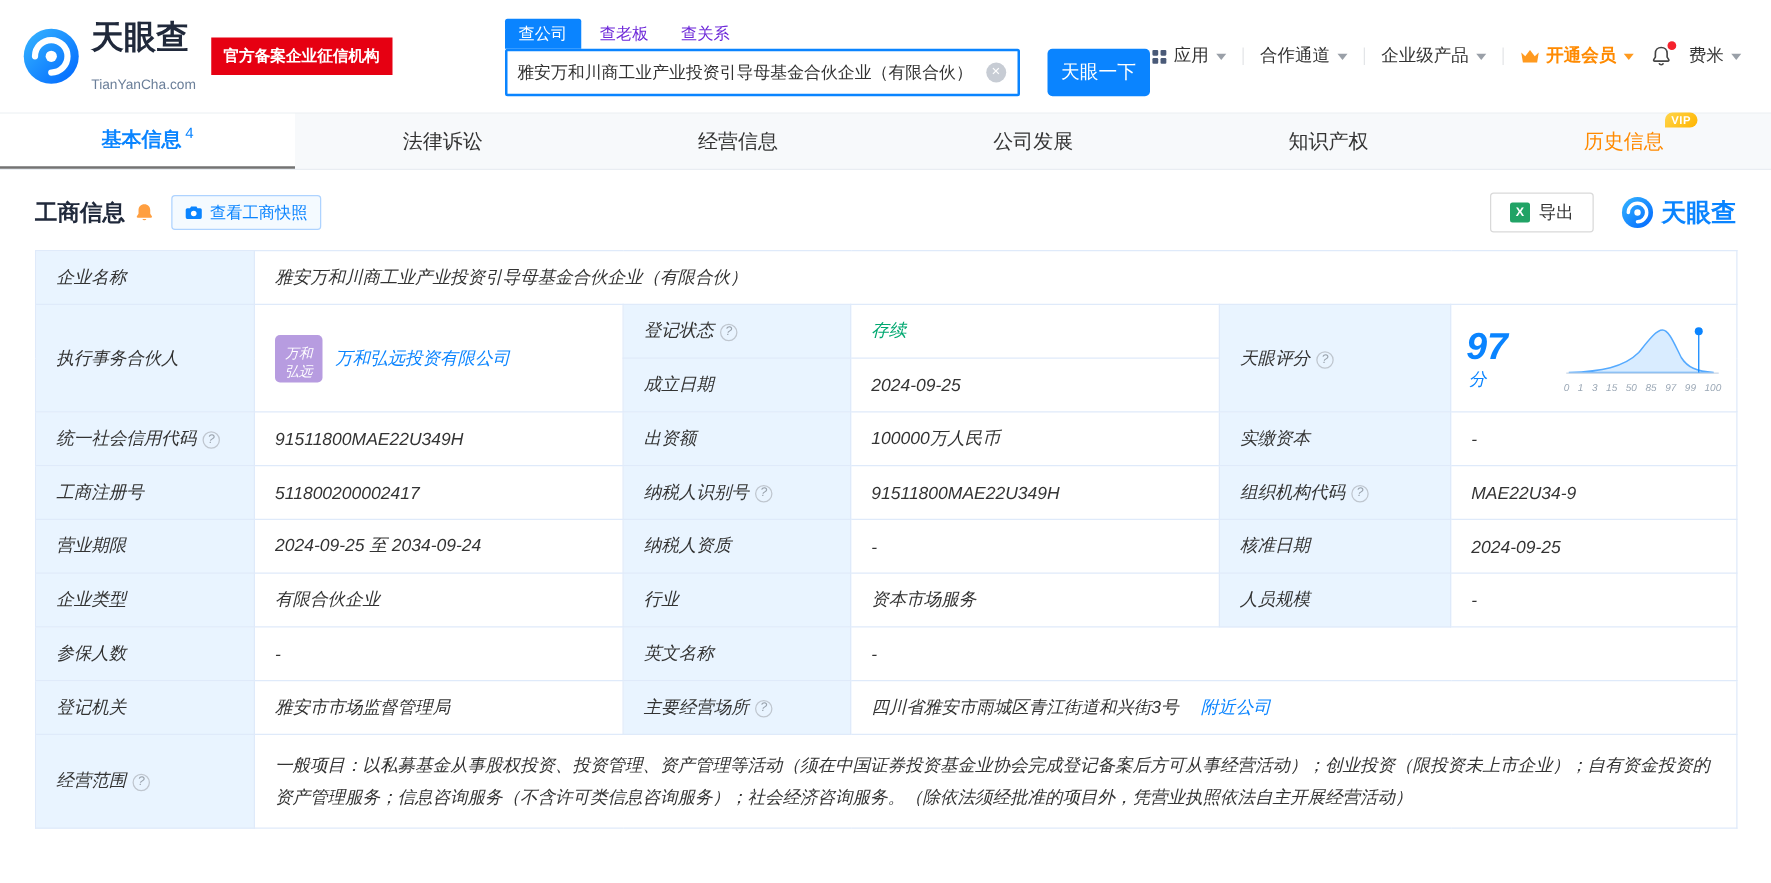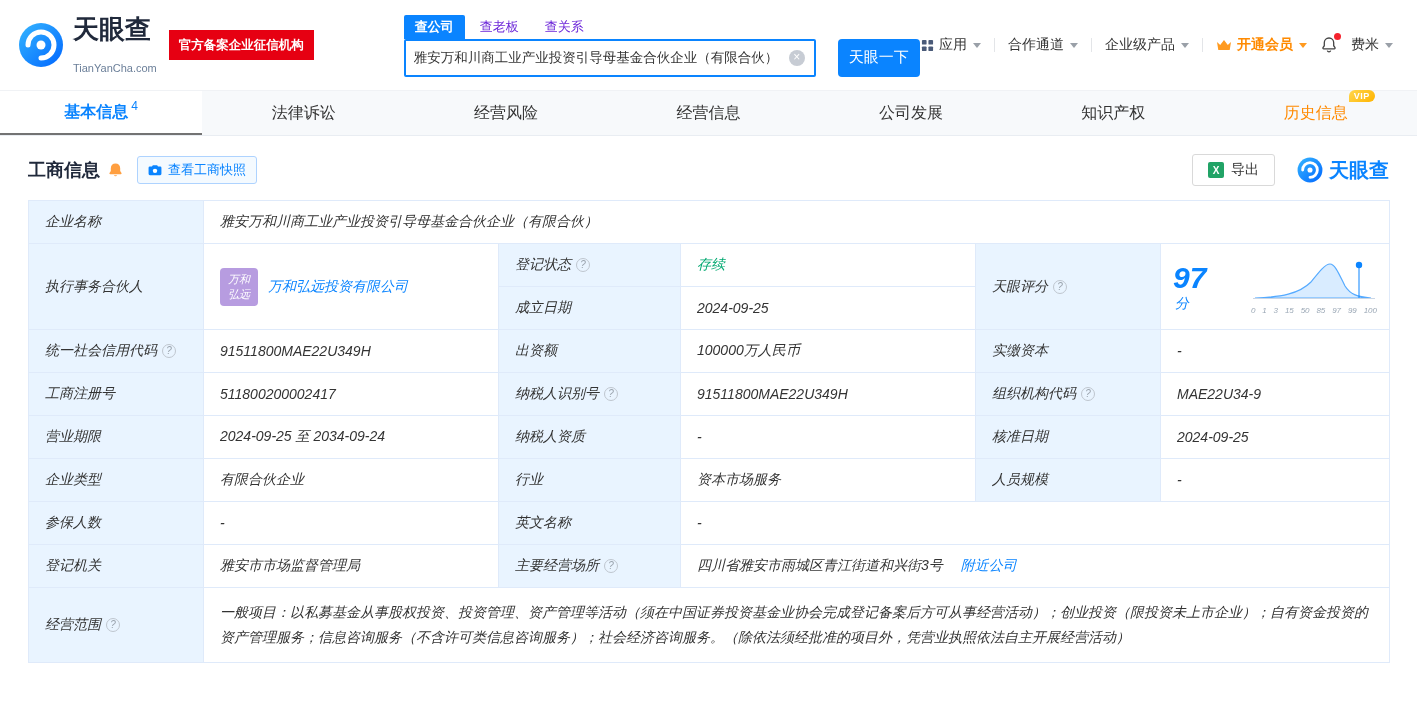--- a/index.html
+++ b/index.html
@@ -12,21 +12,21 @@
   
   .topbar { display:flex; align-items:center; height:90px; padding:0 18px; }
   .logo { display:flex; align-items:center; gap:9px; cursor:pointer; }
   .logo-title { font-size:26px; font-weight:bold; color:#20293b; line-height:1.05; }
   .logo-domain { font-size:11px; color:#6b7f99; margin-top:18px; }
   .gov-badge { margin-left:12px; background:#e60012; color:#fff; font-size:12.5px; line-height:1.65; padding:5px 10px; text-align:center; font-weight:bold; }
 
   .search-area { margin-left:90px; }
   .search-tabs { display:flex; align-items:flex-end; gap:4px; height:25px; }
   .stab { font-size:13px; color:#6d28d9; padding:3px 11px; cursor:pointer; }
-  .stab.active { background:#0a84ff; color:#fff; border-radius:2px 2px 0 0; font-weight:bold; }
+  .stab.active { background:#0a84ff; color:#fff; border-radius:2px 2px 0 0; font-weight:normal; }
   .search-row { display:flex; align-items:center; }
   .search-box { width:412px; height:38px; border:2px solid #0a84ff; display:flex; align-items:center; background:#fff; border-radius:2px; }
   .search-input { flex:1; border:none; outline:none; font-size:13.5px; color:#333; padding:0 8px; background:transparent; font-family:inherit; }
   .clear-icon { width:16px; height:16px; border-radius:50%; background:#c7ccd4; color:#fff; font-size:12px; line-height:15px; text-align:center; margin-right:9px; cursor:pointer; flex:none; }
   .search-btn { margin-left:22px; width:82px; height:38px; background:#0a84ff; color:#fff; border:none; border-radius:4px; font-size:15px; cursor:pointer; font-family:inherit; }
 
   .top-nav { margin-left:auto; display:flex; align-items:center; gap:13px; font-size:14px; color:#333; padding-right:6px; }
   .nav-item { display:flex; align-items:center; gap:5px; cursor:pointer; white-space:nowrap; position:relative; }
   .caret { width:0; height:0; border-left:4px solid transparent; border-right:4px solid transparent; border-top:5px solid #9aa0a8; margin-left:1px; }
   .caret.orange { border-top-color:#ff9a1f; }
@@ -56,21 +56,21 @@
 
   
   .info-table { width:1362px; margin:0 28px; border-collapse:collapse; table-layout:fixed; font-size:14px; color:#333;font-style:italic; }
   .info-table td { border:1px solid #dfeafa; padding:12px 16px; vertical-align:middle; word-break:break-all; }
   td.lbl { background:#e9f4ff; color:#333; }
   .info { display:inline-flex; width:14px; height:14px; border:1px solid #bfc6cf; border-radius:50%; color:#9aa3ad; font-size:10px; line-height:12px; justify-content:center; align-items:center; margin-left:5px; vertical-align:1px; cursor:pointer; }
   .status-green { color:#00a870; }
   .link { color:#0a84ff; cursor:pointer; text-decoration:none; }
   .nearby { margin-left:14px; }
   .partner-cell { display:flex; align-items:center; gap:10px; }
-  .avatar { width:38px; height:38px; background:#b79ce0; color:#fff; font-size:11px; line-height:1.35; display:flex; flex-direction:column; align-items:center; justify-content:center; border-radius:4px; flex:none; cursor:pointer; }
+  .avatar { width:38px; height:38px; background:#b79ce0; color:#fff; font-size:11px; line-height:1.35; display:flex; flex-direction:column; align-items:center; justify-content:flex-end; border-radius:4px; flex:none; cursor:pointer; }
   .score-cell { padding:6px 12px !important; }
   .score-wrap { display:flex; align-items:center; gap:32px; }
   .score-num { font-size:30px; font-weight:bold; color:#0a84ff; }
   .score-unit { font-size:14px; color:#0a84ff; margin-left:2px; }
   .score-chart { width:128px; }
   .axis { display:flex; justify-content:space-between; font-size:8px; color:#9aa7b5; width:126px; margin-top:1px; }
   .scope-text { line-height:1.8; }
 </style>
 </head>
 <body>
@@ -158,23 +158,20 @@
     </nav>
   </header>
 
   <nav class="main-tabs">
     <div class="tab active">
       <span>基本信息</span>
       <span class="count">4</span>
     </div>
     <div class="tab">
       <span>法律诉讼</span>
-    </div>
-    <div class="tab">
-      <span>经营风险</span>
     </div>
     <div class="tab">
       <span>经营信息</span>
     </div>
     <div class="tab">
       <span>公司发展</span>
     </div>
     <div class="tab">
       <span>知识产权</span>
     </div>

